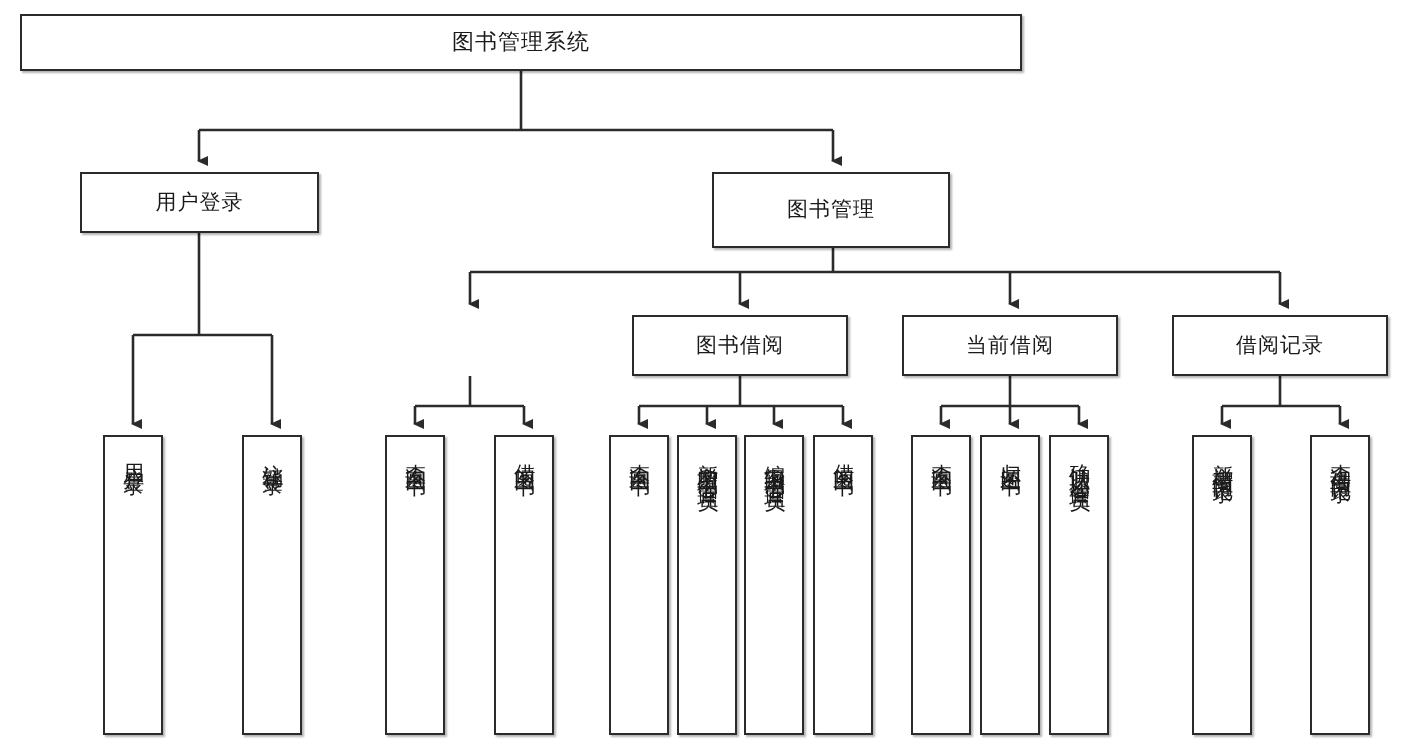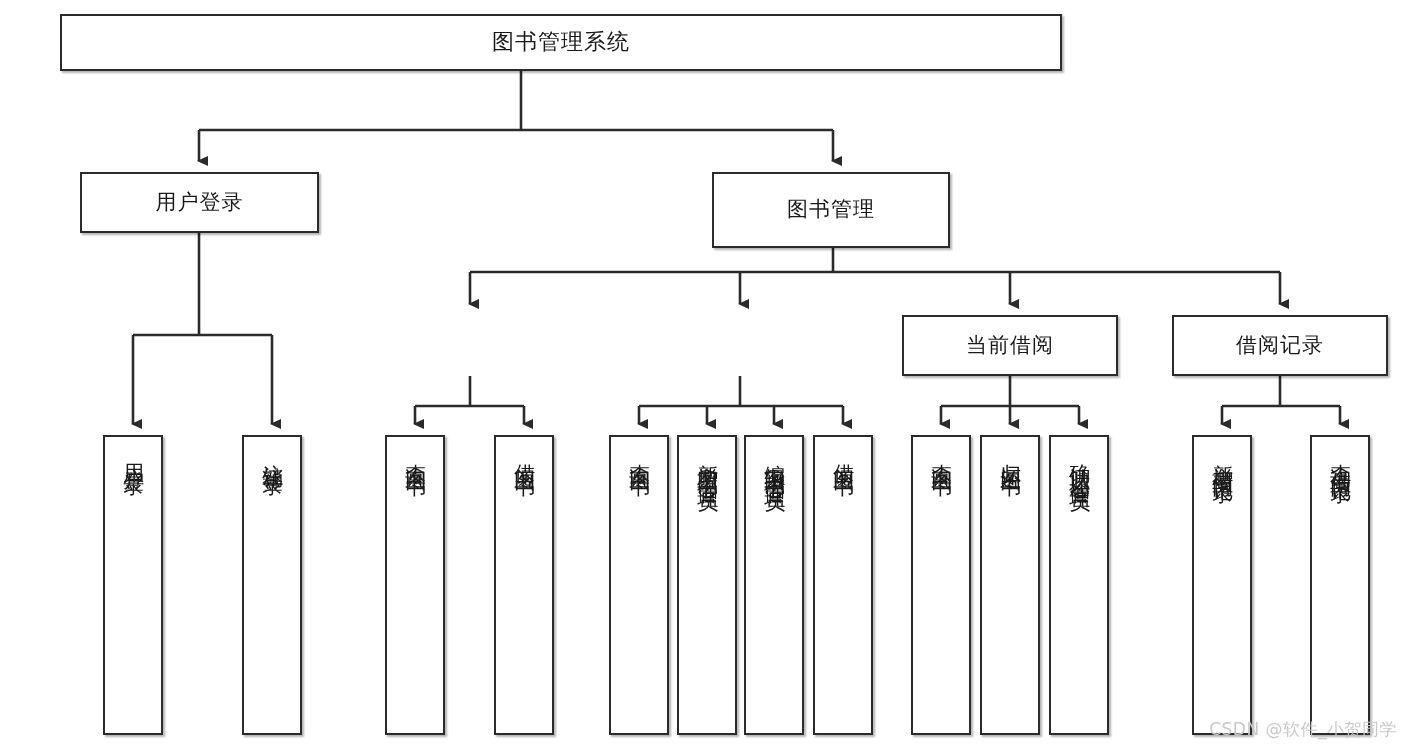--- a/index.html
+++ b/index.html
@@ -118,31 +118,34 @@
       <path d="M1010,406 L1010,424" marker-end="url(#arrow)"></path>
       <path d="M1079,406 L1079,424" marker-end="url(#arrow)"></path>
 
       <path d="M1280,376 L1280,406"></path>
       <path d="M1222,406 L1340,406"></path>
       <path d="M1222,406 L1222,424" marker-end="url(#arrow)"></path>
       <path d="M1340,406 L1340,424" marker-end="url(#arrow)"></path>
     </g>
   </svg>
 
-  <div class="node node-h node-root" style="left:20px; top:14px; width:1002px; height:57px;margin-left:40px;">
+  <div class="node node-h node-root" style="left:20px; top:14px; width:1002px; height:57px;">
     <span>图书管理系统</span>
   </div>
 
   <div class="node node-h" style="left:80px; top:172px; width:239px; height:61px;">
     <span>用户登录</span>
   </div>
   <div class="node node-h" style="left:712px; top:172px; width:238px; height:76px;">
     <span>图书管理</span>
   </div>
 
+  <div class="node node-h" style="left:632px; top:315px; width:216px; height:61px;">
+    <span>图书借阅</span>
+  </div>
   <div class="node node-h" style="left:1172px; top:315px; width:216px; height:61px;">
     <span>借阅记录</span>
   </div>
   <div class="node node-h" style="left:902px; top:315px; width:216px; height:61px;">
     <span>当前借阅</span>
   </div>
 
   <div class="node node-v" style="left:103px; top:435px; width:60px; height:300px;">
     <span class="vtext">用户登录</span>
   </div>
@@ -180,15 +183,14 @@
     <span class="vtext">确认归还（管理员）</span>
   </div>
 
   <div class="node node-v" style="left:1192px; top:435px; width:60px; height:300px;">
     <span class="vtext">新增借阅记录</span>
   </div>
   <div class="node node-v" style="left:1310px; top:435px; width:60px; height:300px;">
     <span class="vtext">查询借阅记录</span>
   </div>
 
-  <div class="watermark">CSDN @软件_小贺同学</div>
 
 </div>
 
 </body></html>

